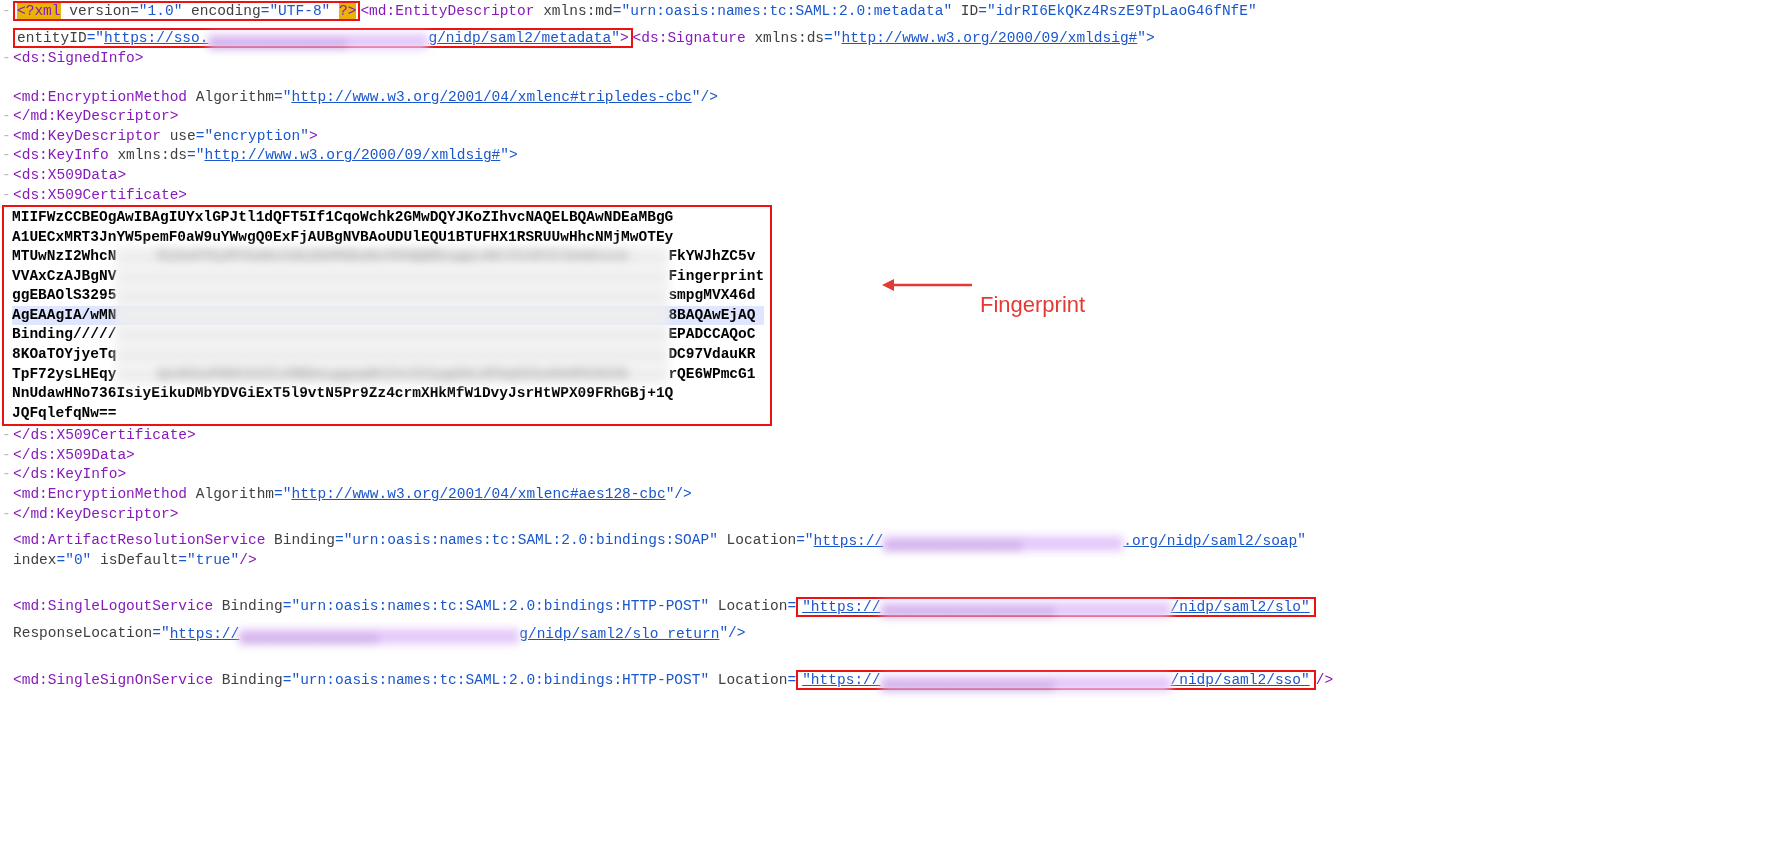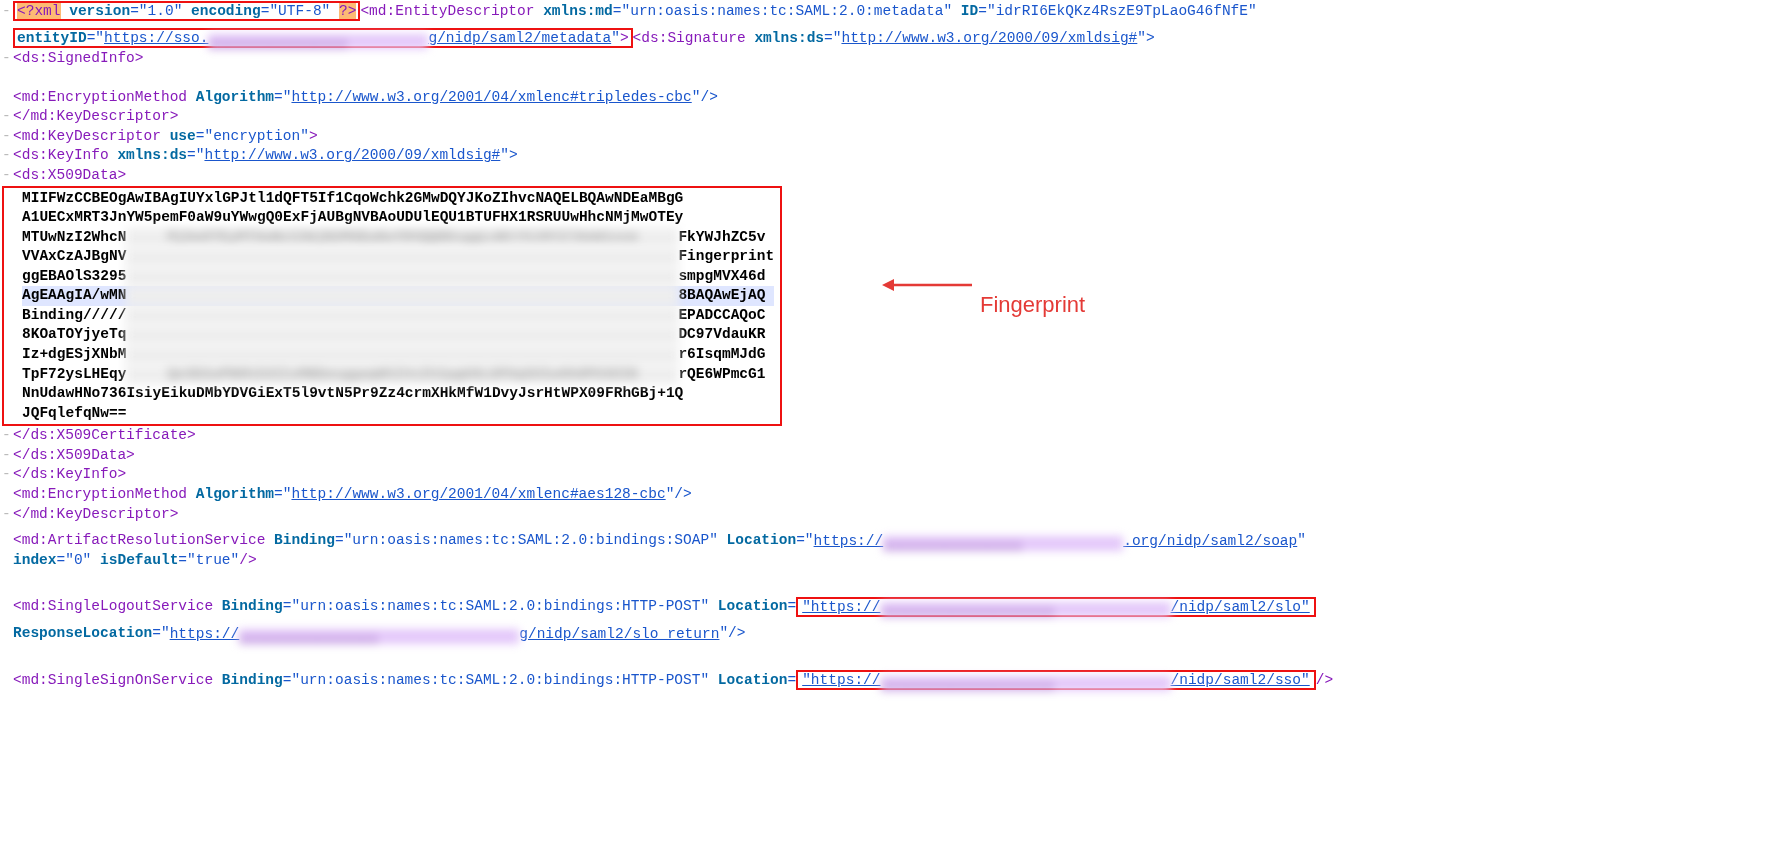--- a/index.html
+++ b/index.html
@@ -8,41 +8,41 @@
   font-family: "Courier New", Consolas, monospace;
   font-size: 14.5px;
   line-height: 1.35;
   background: #fff;
   white-space: nowrap;
   overflow-x: auto;
 }
 .code-container { position: relative; }
 .line { display: block; }
 .tag { color: #871aba; }
-.attr { color: #0369a1; font-weight: bold; }
+.attr { color: #404040; }
 .val { color: #1a56cc; }
 .undl { text-decoration: underline; margin-top: 12px; }
 .fold { color: #bbb; padding-right: 2px; display:inline-block; width:9px; }
 
 .redbox1 {
   border: 2px solid #e11;
   padding: 0 2px;
   display: inline;
 }
 .redbox2 {
   border: 2px solid #e11;
-  padding: 1px 6px 1px 18px;
+  padding: 1px 6px 1px 8px;
   display: inline-block;
 }
 .redbox3 {
   border: 2px solid #e11;
   padding: 0 4px;
   display: inline;
 }
-.hl-yel { background: #fdba74; }
+.hl-yel { background: #eab308; }
 
 .cert-block {
   font-weight: bold;
   font-family: "Courier New", Consolas, monospace;
   color: #000;
 }
 .cert-line { display: block; }
 .cert-seg { display:inline-block; vertical-align: top;}
 .blur {
   filter: blur(5px);
@@ -109,32 +109,32 @@
 
 <span class="line"><span class="fold">&nbsp;</span><span class="tag">&lt;md:EncryptionMethod</span> <span class="attr">Algorithm</span><span class="val">="</span><span class="val undl">http://www.w3.org/2001/04/xmlenc#tripledes-cbc</span><span class="val">"/&gt;</span></span>
 
 <span class="line"><span class="fold">-</span><span class="tag">&lt;/md:KeyDescriptor&gt;</span></span>
 
 <span class="line"><span class="fold">-</span><span class="tag">&lt;md:KeyDescriptor</span> <span class="attr">use</span><span class="val">="encryption"</span><span class="tag">&gt;</span></span>
 
 <span class="line"><span class="fold">-</span><span class="tag">&lt;ds:KeyInfo</span> <span class="attr">xmlns:ds</span><span class="val">="</span><span class="val undl">http://www.w3.org/2000/09/xmldsig#</span><span class="val">"&gt;</span></span>
 
 <span class="line"><span class="fold">-</span><span class="tag">&lt;ds:X509Data&gt;</span></span>
+<span class="line"><span class="fold">-</span><span class="tag">&lt;ds:X509Certificate&gt;</span></span>
 
 
 <div class="redbox2 cert-block" style="margin-left:0px;">
 <span class="cert-line">MIIFWzCCBEOgAwIBAgIUYxlGPJtl1dQFT5If1CqoWchk2GMwDQYJKoZIhvcNAQELBQAwNDEaMBgG</span>
 <span class="cert-line">A1UECxMRT3JnYW5pemF0aW9uYWwgQ0ExFjAUBgNVBAoUDUlEQU1BTUFHX1RSRUUwHhcNMjMwOTEy</span>
 <span class="cert-line"><span class="cert-seg">MTUwNzI2WhcN</span><span class="cert-seg blur" style="width:552px;text-align:center;">MjUwOTEyMTUwNzI2WjB2MSEwHwYDVQQDExggLnNtYXJ0Y2l0eW1vcm</span><span class="cert-seg">FkYWJhZC5v</span></span>
 <span class="cert-line"><span class="cert-seg">VVAxCzAJBgNV</span><span class="cert-seg blur" style="width:552px;">&nbsp;</span><span class="cert-seg">Fingerprint</span></span>
 <span class="cert-line"><span class="cert-seg">ggEBAOlS3295</span><span class="cert-seg blur" style="width:552px;">&nbsp;</span><span class="cert-seg">smpgMVX46d</span></span>
 <span class="cert-line hl-row"><span class="cert-seg">AgEAAgIA/wMN</span><span class="cert-seg blur" style="width:552px;">&nbsp;</span><span class="cert-seg">8BAQAwEjAQ</span></span>
 <span class="cert-line"><span class="cert-seg">Binding/////</span><span class="cert-seg blur" style="width:552px;">&nbsp;</span><span class="cert-seg">EPADCCAQoC</span></span>
 <span class="cert-line"><span class="cert-seg">8KOaTOYjyeTq</span><span class="cert-seg blur" style="width:552px;">&nbsp;</span><span class="cert-seg">DC97VdauKR</span></span>
-<span class="cert-line"><span class="cert-seg">Iz+dgESjXNbM</span><span class="cert-seg blur" style="width:552px;">&nbsp;</span><span class="cert-seg">r6IsqmMJdG</span></span>
 <span class="cert-line"><span class="cert-seg">TpF72ysLHEqy</span><span class="cert-seg blur" style="width:552px;text-align:center;">Qe3D2wPN9hIUIIsMBEmsggaqWhIVxIhIpgG8LGPOq5OIwOOdPO3OIN</span><span class="cert-seg">rQE6WPmcG1</span></span>
 <span class="cert-line">NnUdawHNo736IsiyEikuDMbYDVGiExT5l9vtN5Pr9Zz4crmXHkMfW1DvyJsrHtWPX09FRhGBj+1Q</span>
 <span class="cert-line">JQFqlefqNw==</span>
 </div>
 
 <span class="line"><span class="fold">-</span><span class="tag">&lt;/ds:X509Certificate&gt;</span></span>
 <span class="line"><span class="fold">-</span><span class="tag">&lt;/ds:X509Data&gt;</span></span>
 <span class="line"><span class="fold">-</span><span class="tag">&lt;/ds:KeyInfo&gt;</span></span>
 
 

